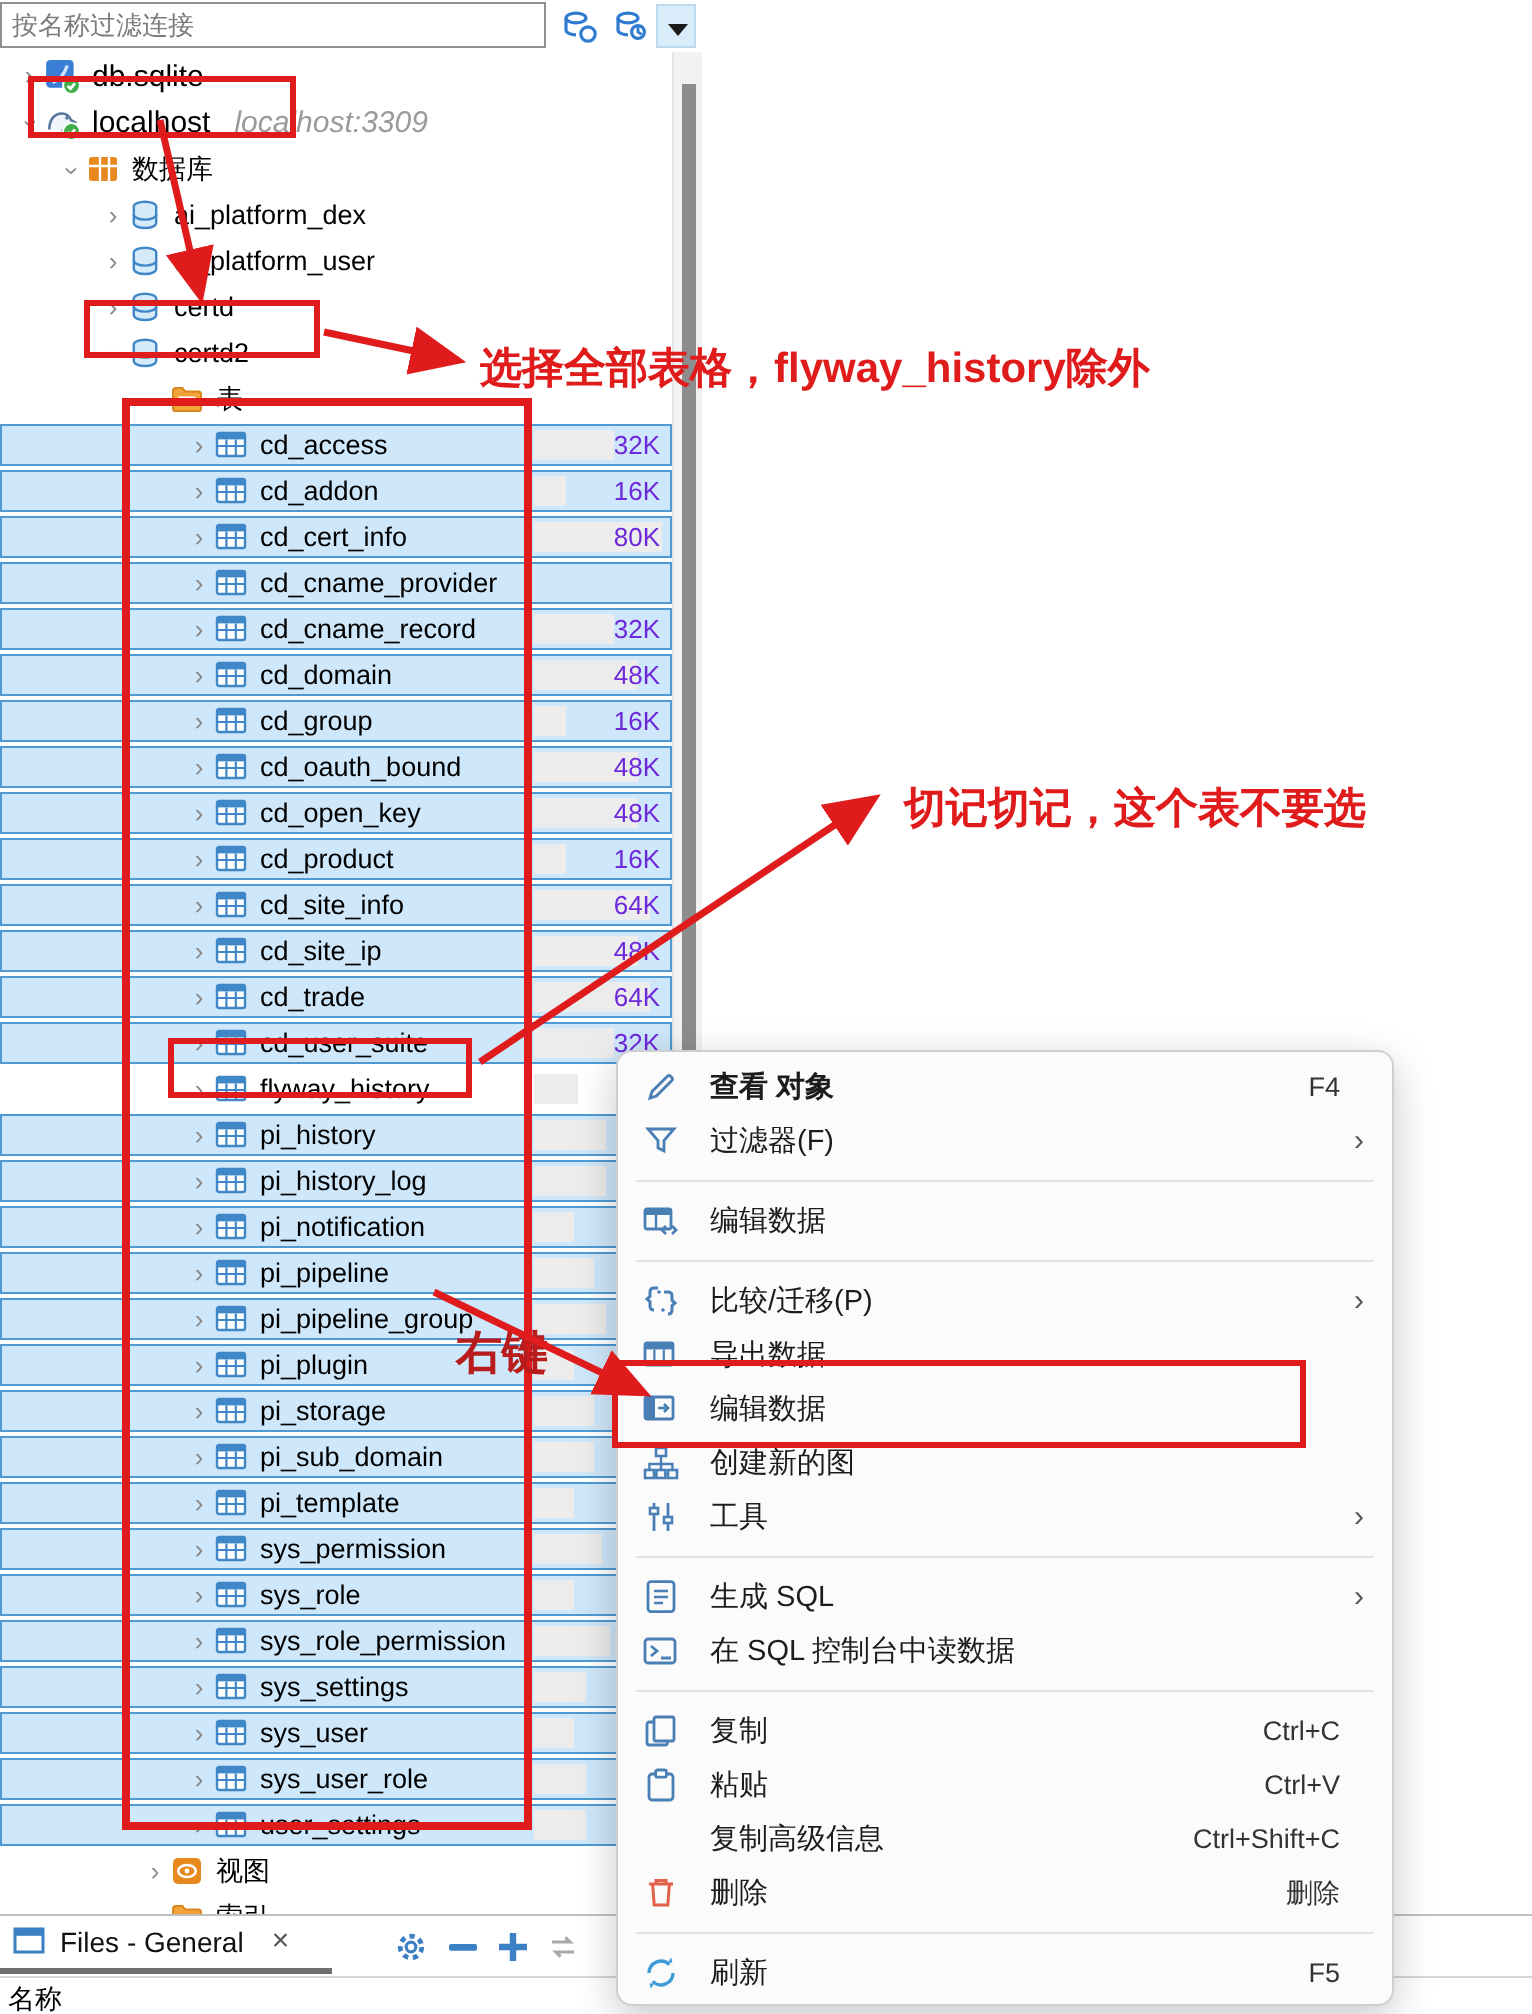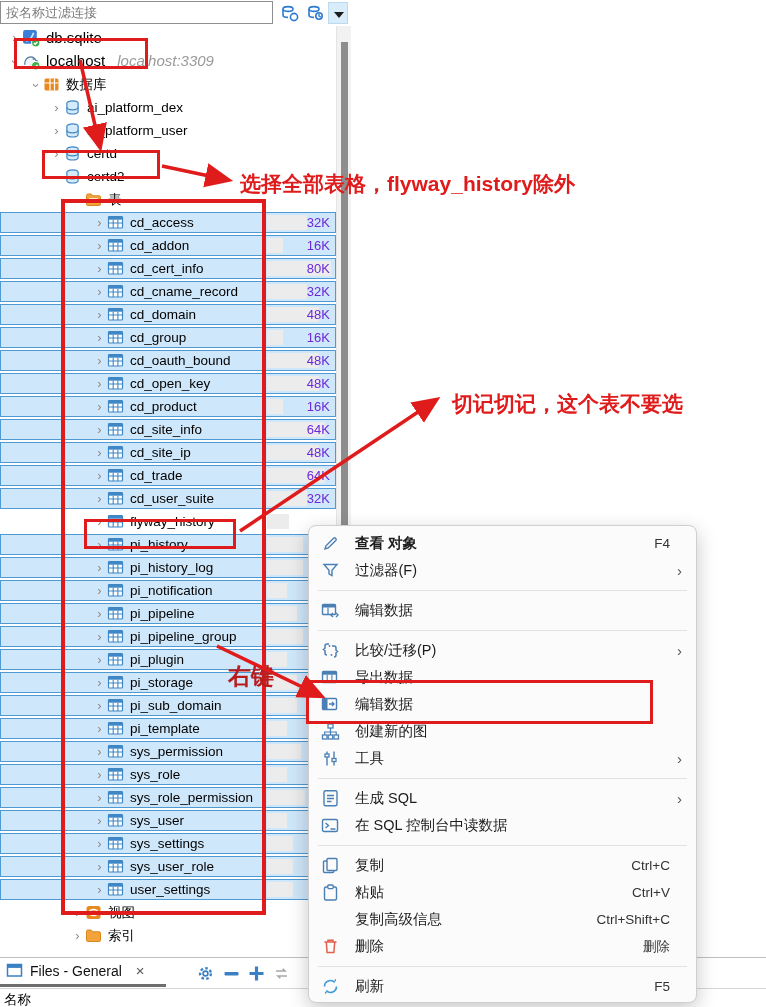--- a/index.html
+++ b/index.html
@@ -198,20 +198,29 @@
       <div class="tree-row selected lvl4">
         <span class="expander">›</span><span class="node-icon"><svg viewBox="0 0 17 17">
             <rect x="1.5" y="2.5" width="14" height="11.5" rx="1" fill="#fff" stroke="#3f87c6" stroke-width="1.2"></rect>
             <rect x="1.5" y="2.5" width="14" height="3.2" fill="#3f87c6"></rect>
             <path d="M1.5 9h14M6.2 5.7v8.3M10.9 5.7v8.3" stroke="#3f87c6" stroke-width="1.1"></path>
           </svg></span><span class="label">cd_cert_info</span><span class="sublabel"></span>
         <span class="sizebar" style="width: 64px;"></span>
         <span class="sizelabel">80K</span>
       </div>
 
+      <div class="tree-row selected lvl4">
+        <span class="expander">›</span><span class="node-icon"><svg viewBox="0 0 17 17">
+            <rect x="1.5" y="2.5" width="14" height="11.5" rx="1" fill="#fff" stroke="#3f87c6" stroke-width="1.2"></rect>
+            <rect x="1.5" y="2.5" width="14" height="3.2" fill="#3f87c6"></rect>
+            <path d="M1.5 9h14M6.2 5.7v8.3M10.9 5.7v8.3" stroke="#3f87c6" stroke-width="1.1"></path>
+          </svg></span><span class="label">cd_cname_provider</span><span class="sublabel"></span>
+        
+        <span class="sizelabel"></span>
+      </div>
 
       <div class="tree-row selected lvl4">
         <span class="expander">›</span><span class="node-icon"><svg viewBox="0 0 17 17">
             <rect x="1.5" y="2.5" width="14" height="11.5" rx="1" fill="#fff" stroke="#3f87c6" stroke-width="1.2"></rect>
             <rect x="1.5" y="2.5" width="14" height="3.2" fill="#3f87c6"></rect>
             <path d="M1.5 9h14M6.2 5.7v8.3M10.9 5.7v8.3" stroke="#3f87c6" stroke-width="1.1"></path>
           </svg></span><span class="label">cd_cname_record</span><span class="sublabel"></span>
         <span class="sizebar" style="width: 40px;"></span>
         <span class="sizelabel">32K</span>
       </div>
@@ -434,32 +443,32 @@
           </svg></span><span class="label">sys_role_permission</span><span class="sublabel"></span>
         <span class="sizebar" style="width: 38px;"></span>
         <span class="sizelabel"></span>
       </div>
 
       <div class="tree-row selected lvl4">
         <span class="expander">›</span><span class="node-icon"><svg viewBox="0 0 17 17">
             <rect x="1.5" y="2.5" width="14" height="11.5" rx="1" fill="#fff" stroke="#3f87c6" stroke-width="1.2"></rect>
             <rect x="1.5" y="2.5" width="14" height="3.2" fill="#3f87c6"></rect>
             <path d="M1.5 9h14M6.2 5.7v8.3M10.9 5.7v8.3" stroke="#3f87c6" stroke-width="1.1"></path>
+          </svg></span><span class="label">sys_settings</span><span class="sublabel"></span>
+        <span class="sizebar" style="width: 26px;"></span>
+        <span class="sizelabel"></span>
+      </div>
+
+      <div class="tree-row selected lvl4">
+        <span class="expander">›</span><span class="node-icon"><svg viewBox="0 0 17 17">
+            <rect x="1.5" y="2.5" width="14" height="11.5" rx="1" fill="#fff" stroke="#3f87c6" stroke-width="1.2"></rect>
+            <rect x="1.5" y="2.5" width="14" height="3.2" fill="#3f87c6"></rect>
+            <path d="M1.5 9h14M6.2 5.7v8.3M10.9 5.7v8.3" stroke="#3f87c6" stroke-width="1.1"></path>
           </svg></span><span class="label">sys_user</span><span class="sublabel"></span>
         <span class="sizebar" style="width: 20px;"></span>
-        <span class="sizelabel"></span>
-      </div>
-
-      <div class="tree-row selected lvl4">
-        <span class="expander">›</span><span class="node-icon"><svg viewBox="0 0 17 17">
-            <rect x="1.5" y="2.5" width="14" height="11.5" rx="1" fill="#fff" stroke="#3f87c6" stroke-width="1.2"></rect>
-            <rect x="1.5" y="2.5" width="14" height="3.2" fill="#3f87c6"></rect>
-            <path d="M1.5 9h14M6.2 5.7v8.3M10.9 5.7v8.3" stroke="#3f87c6" stroke-width="1.1"></path>
-          </svg></span><span class="label">sys_settings</span><span class="sublabel"></span>
-        <span class="sizebar" style="width: 26px;"></span>
         <span class="sizelabel"></span>
       </div>
 
       <div class="tree-row selected lvl4">
         <span class="expander">›</span><span class="node-icon"><svg viewBox="0 0 17 17">
             <rect x="1.5" y="2.5" width="14" height="11.5" rx="1" fill="#fff" stroke="#3f87c6" stroke-width="1.2"></rect>
             <rect x="1.5" y="2.5" width="14" height="3.2" fill="#3f87c6"></rect>
             <path d="M1.5 9h14M6.2 5.7v8.3M10.9 5.7v8.3" stroke="#3f87c6" stroke-width="1.1"></path>
           </svg></span><span class="label">sys_user_role</span><span class="sublabel"></span>
         <span class="sizebar" style="width: 26px;"></span>

